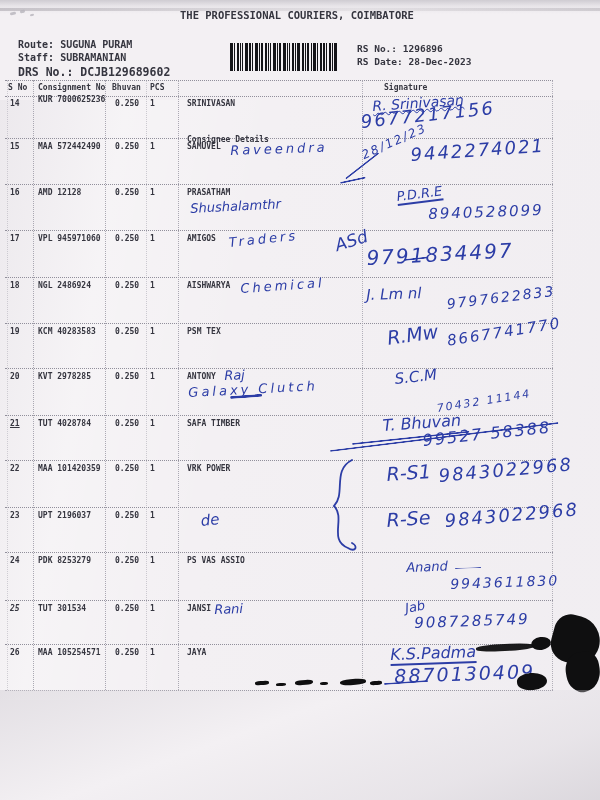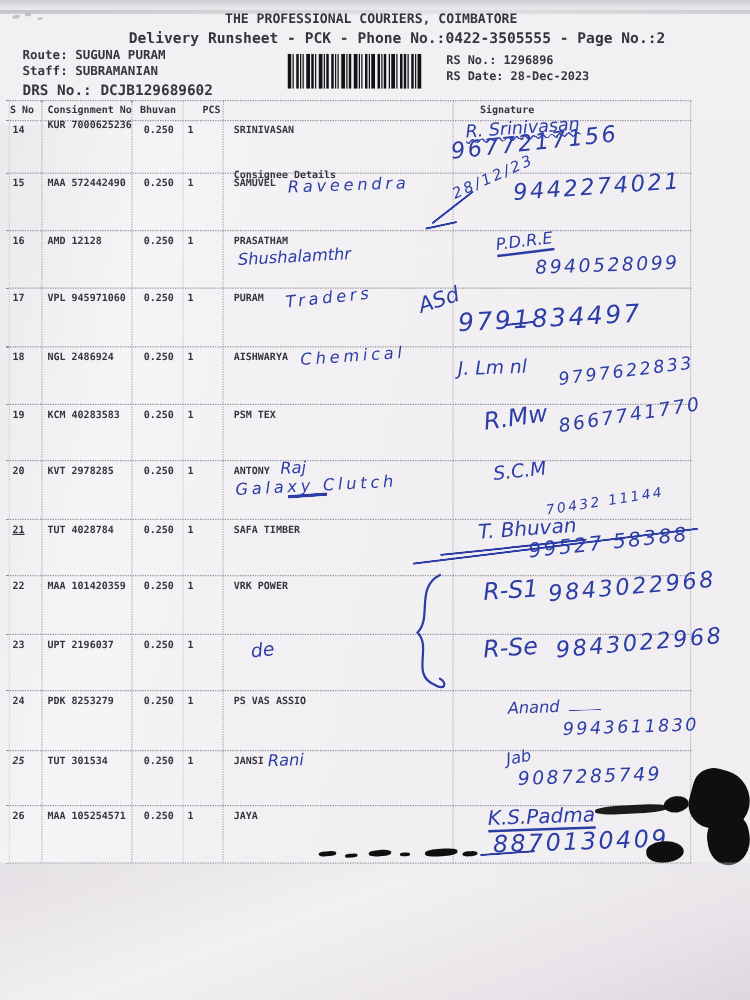--- a/index.html
+++ b/index.html
@@ -28,21 +28,20 @@
   .num{letter-spacing:2px;}
 </style>
 </head>
 <body>
 
 <div class="page">
   <div class="crease"></div>
   <div class="shade2"></div>
 
   <div class="printed" style="left:180px;top:10px;font-size:10.5px;">THE PROFESSIONAL COURIERS, COIMBATORE</div>
-  <div class="printed" style="left:103px;top:24px;font-size:11.7px;">Delivery Runsheet - PCK - Phone No.:0422-3505555 - Page No.:2</div>
   <div class="printed" style="left:18px;top:40px;font-size:10px;">Route: SUGUNA PURAM</div>
   <div class="printed" style="left:18px;top:53px;font-size:10px;">Staff: SUBRAMANIAN</div>
   <div class="printed" style="left:18px;top:66px;font-size:11.5px;">DRS No.: DCJB129689602</div>
   <div class="printed" style="left:357px;top:44px;font-size:9.5px;">RS No.: 1296896</div>
   <div class="printed" style="left:357px;top:57px;font-size:9.5px;">RS Date: 28-Dec-2023</div>
 
   <svg id="barcode" style="position:absolute;left:230px;top:43px;" width="114" height="28">
       <rect x="0" y="0" width="3" height="28" fill="#141418"></rect>
       <rect x="4" y="0" width="1" height="28" fill="#141418"></rect>
       <rect x="7" y="0" width="2" height="28" fill="#141418"></rect>
@@ -99,21 +98,21 @@
       <div class="vline" style="left: 7px; top: 80px; height: 610px; opacity: 0.45;"></div>
       <div class="vline" style="left: 33px; top: 80px; height: 610px; opacity: 0.9;"></div>
       <div class="vline" style="left: 105px; top: 80px; height: 610px; opacity: 0.9;"></div>
       <div class="vline" style="left: 146px; top: 80px; height: 610px; opacity: 0.5;"></div>
       <div class="vline" style="left: 178px; top: 80px; height: 610px; opacity: 0.9;"></div>
       <div class="vline" style="left: 362px; top: 80px; height: 610px; opacity: 0.8;"></div>
       <div class="vline" style="left: 552px; top: 80px; height: 610px; opacity: 0.8;"></div>
       <div class="printed" style="left: 8px; top: 84px; font-size: 8px;">S No</div>
       <div class="printed" style="left: 38px; top: 84px; font-size: 8px;">Consignment No</div>
       <div class="printed" style="left: 112px; top: 84px; font-size: 8px;">Bhuvan</div>
-      <div class="printed" style="left: 150px; top: 84px; font-size: 8px; margin-left: 12px;">PCS</div>
+      <div class="printed" style="left: 150px; top: 84px; font-size: 8px;">PCS</div>
       <div class="printed" style="left: 187px; top: 96px; font-size: 8px; margin-top: 40px;">Consignee Details</div>
       <div class="printed" style="left: 384px; top: 84px; font-size: 8px;">Signature</div>
       <div class="printed" style="left: 10px; top: 100px; font-size: 8px;">14</div>
       <div class="printed" style="left: 38px; top: 96px; font-size: 8px;">KUR 7000625236</div>
       <div class="printed" style="left: 115px; top: 100px; font-size: 8px;">0.250</div>
       <div class="printed" style="left: 150px; top: 100px; font-size: 8px;">1</div>
       <div class="printed" style="left: 187px; top: 100px; font-size: 8px;">SRINIVASAN</div>
       <div class="printed" style="left: 10px; top: 143px; font-size: 8px;">15</div>
       <div class="printed" style="left: 38px; top: 143px; font-size: 8px;">MAA 572442490</div>
       <div class="printed" style="left: 115px; top: 143px; font-size: 8px;">0.250</div>
@@ -121,21 +120,21 @@
       <div class="printed" style="left: 187px; top: 143px; font-size: 8px;">SAMUVEL</div>
       <div class="printed" style="left: 10px; top: 189px; font-size: 8px;">16</div>
       <div class="printed" style="left: 38px; top: 189px; font-size: 8px;">AMD 12128</div>
       <div class="printed" style="left: 115px; top: 189px; font-size: 8px;">0.250</div>
       <div class="printed" style="left: 150px; top: 189px; font-size: 8px;">1</div>
       <div class="printed" style="left: 187px; top: 189px; font-size: 8px;">PRASATHAM</div>
       <div class="printed" style="left: 10px; top: 235px; font-size: 8px;">17</div>
       <div class="printed" style="left: 38px; top: 235px; font-size: 8px;">VPL 945971060</div>
       <div class="printed" style="left: 115px; top: 235px; font-size: 8px;">0.250</div>
       <div class="printed" style="left: 150px; top: 235px; font-size: 8px;">1</div>
-      <div class="printed" style="left: 187px; top: 235px; font-size: 8px;">PURAM</div>
+      <div class="printed" style="left: 187px; top: 235px; font-size: 8px;">AMIGOS</div>
       <div class="printed" style="left: 10px; top: 282px; font-size: 8px;">18</div>
       <div class="printed" style="left: 38px; top: 282px; font-size: 8px;">NGL 2486924</div>
       <div class="printed" style="left: 115px; top: 282px; font-size: 8px;">0.250</div>
       <div class="printed" style="left: 150px; top: 282px; font-size: 8px;">1</div>
       <div class="printed" style="left: 187px; top: 282px; font-size: 8px;">AISHWARYA</div>
       <div class="printed" style="left: 10px; top: 328px; font-size: 8px;">19</div>
       <div class="printed" style="left: 38px; top: 328px; font-size: 8px;">KCM 40283583</div>
       <div class="printed" style="left: 115px; top: 328px; font-size: 8px;">0.250</div>
       <div class="printed" style="left: 150px; top: 328px; font-size: 8px;">1</div>
       <div class="printed" style="left: 187px; top: 328px; font-size: 8px;">PSM TEX</div>

